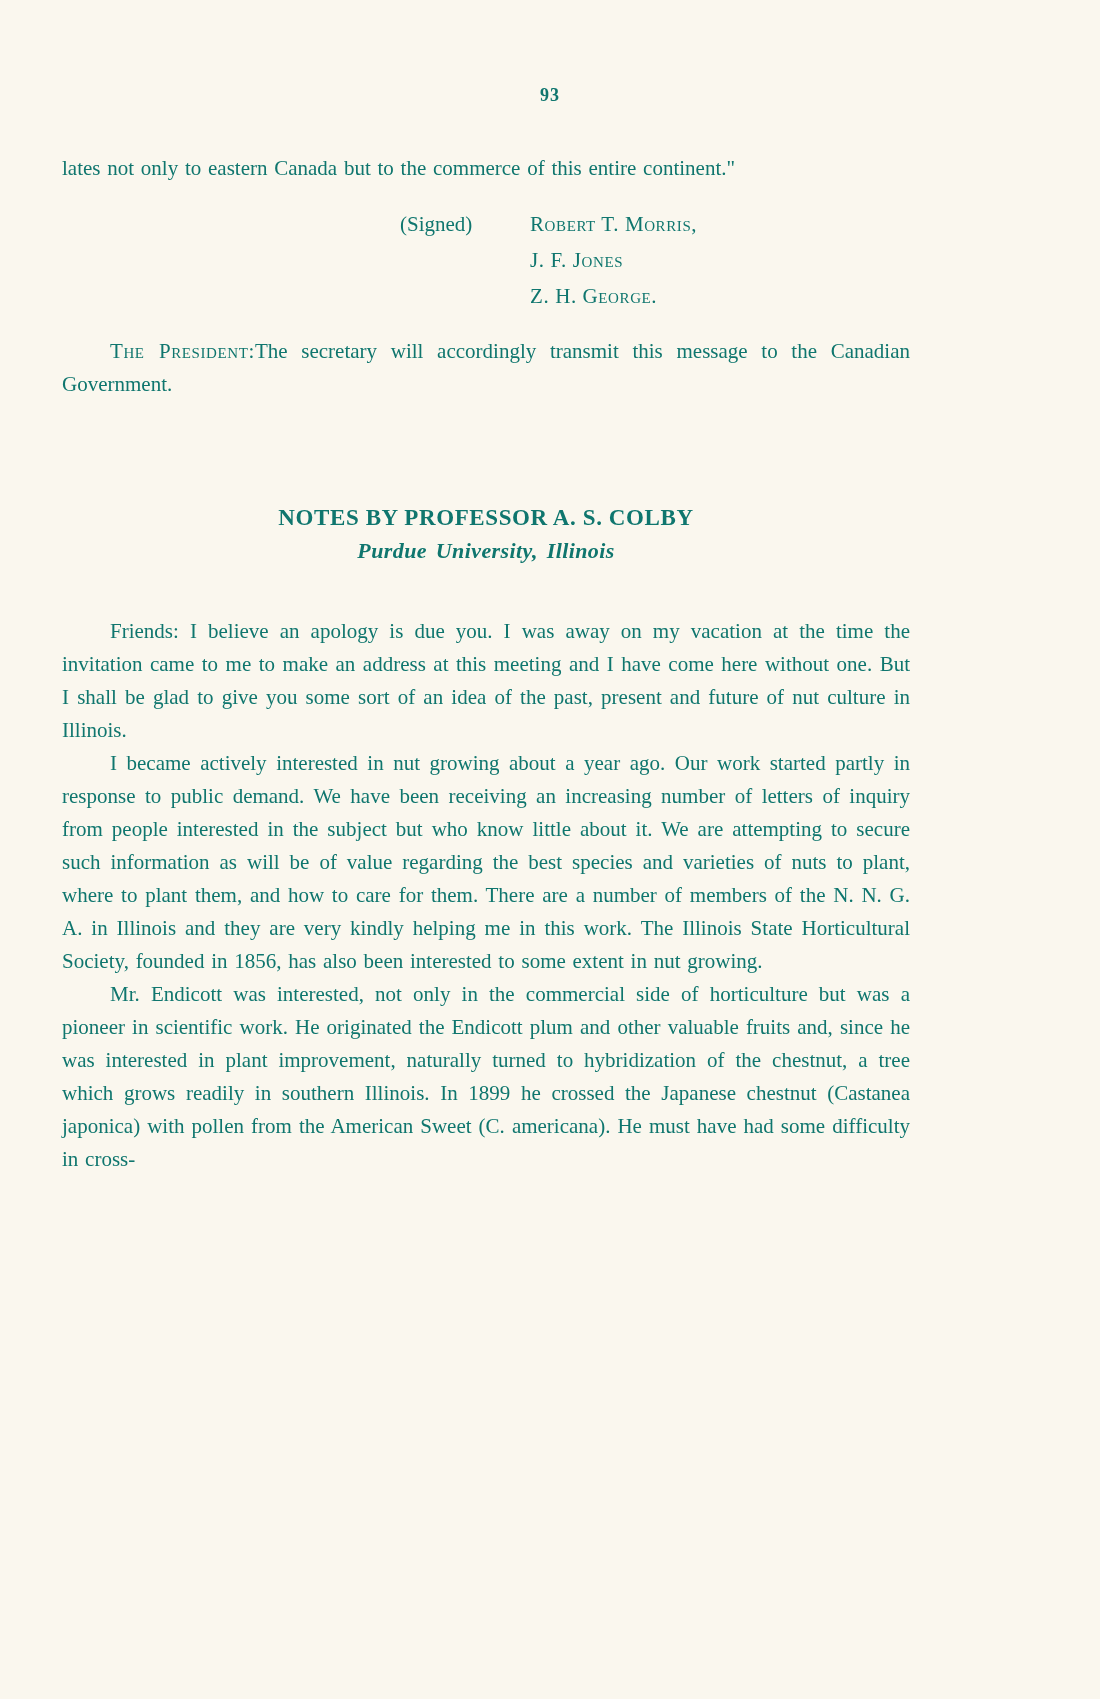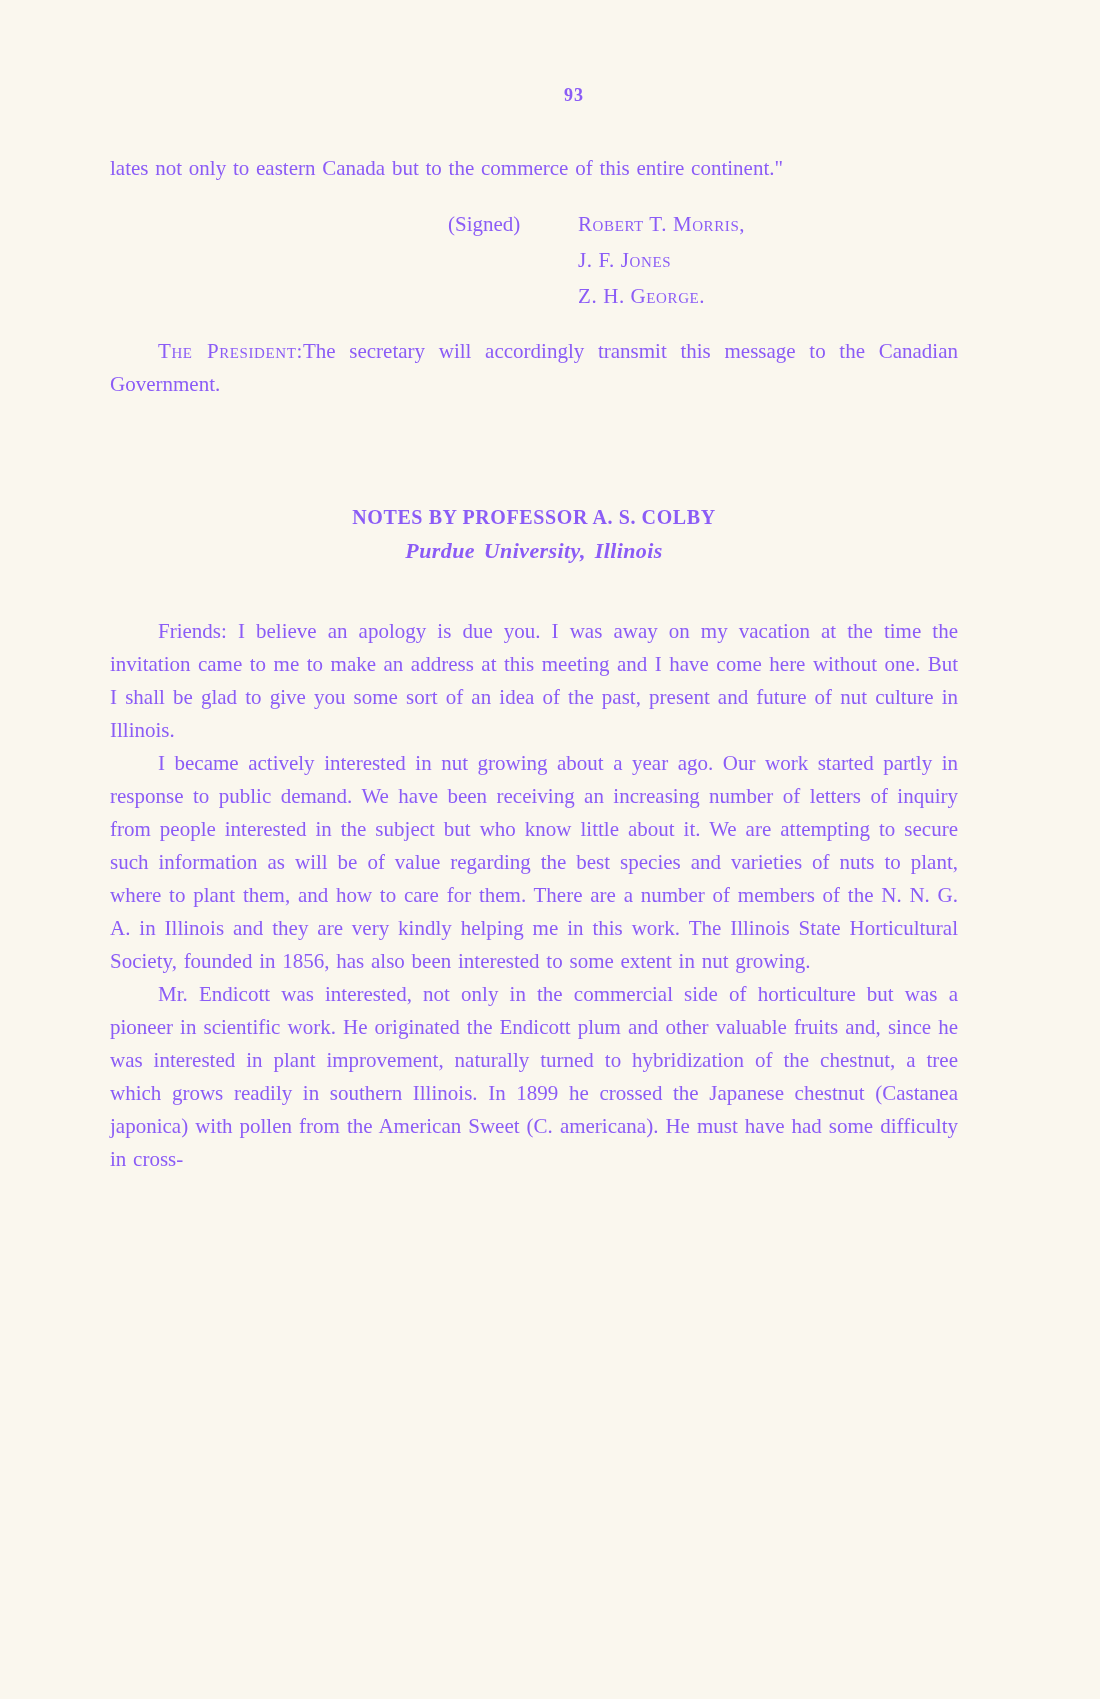--- a/index.html
+++ b/index.html
@@ -5,26 +5,25 @@
   html, body {
     margin: 0;
     padding: 0;
     background: #e8e5dd;
   }
   .page {
     width: 1100px;
     height: 1699px;
     margin: 0 auto;
     background: #faf7ee;
-    color: #8b5cf6;
+    color: #0f766e;
     font-family: "Liberation Serif", "DejaVu Serif", serif;
     position: relative;
     box-sizing: border-box;
     overflow: hidden;
-    padding-left: 48px;
   }
   .page-number {
     padding-top: 85px;
     text-align: center;
     font-weight: bold;
     font-size: 18px;
     letter-spacing: 1px;
   }
   .text-block {
     width: 848px;
@@ -47,21 +46,21 @@
     margin-left: 338px;
     width: 130px;
   }
   .indent-name { padding-left: 468px; }
   .sc {
     font-variant: small-caps;
     letter-spacing: 0.6px;
   }
   .speaker { }
   .title {
-    font-size: 20px;
+    font-size: 23px;
     font-weight: bold;
     text-align: center;
     margin: 100px 0 0 0;
     letter-spacing: 0.6px;
   }
   .subtitle {
     font-size: 22px;
     font-style: italic;
     font-weight: bold;
     text-align: center;

